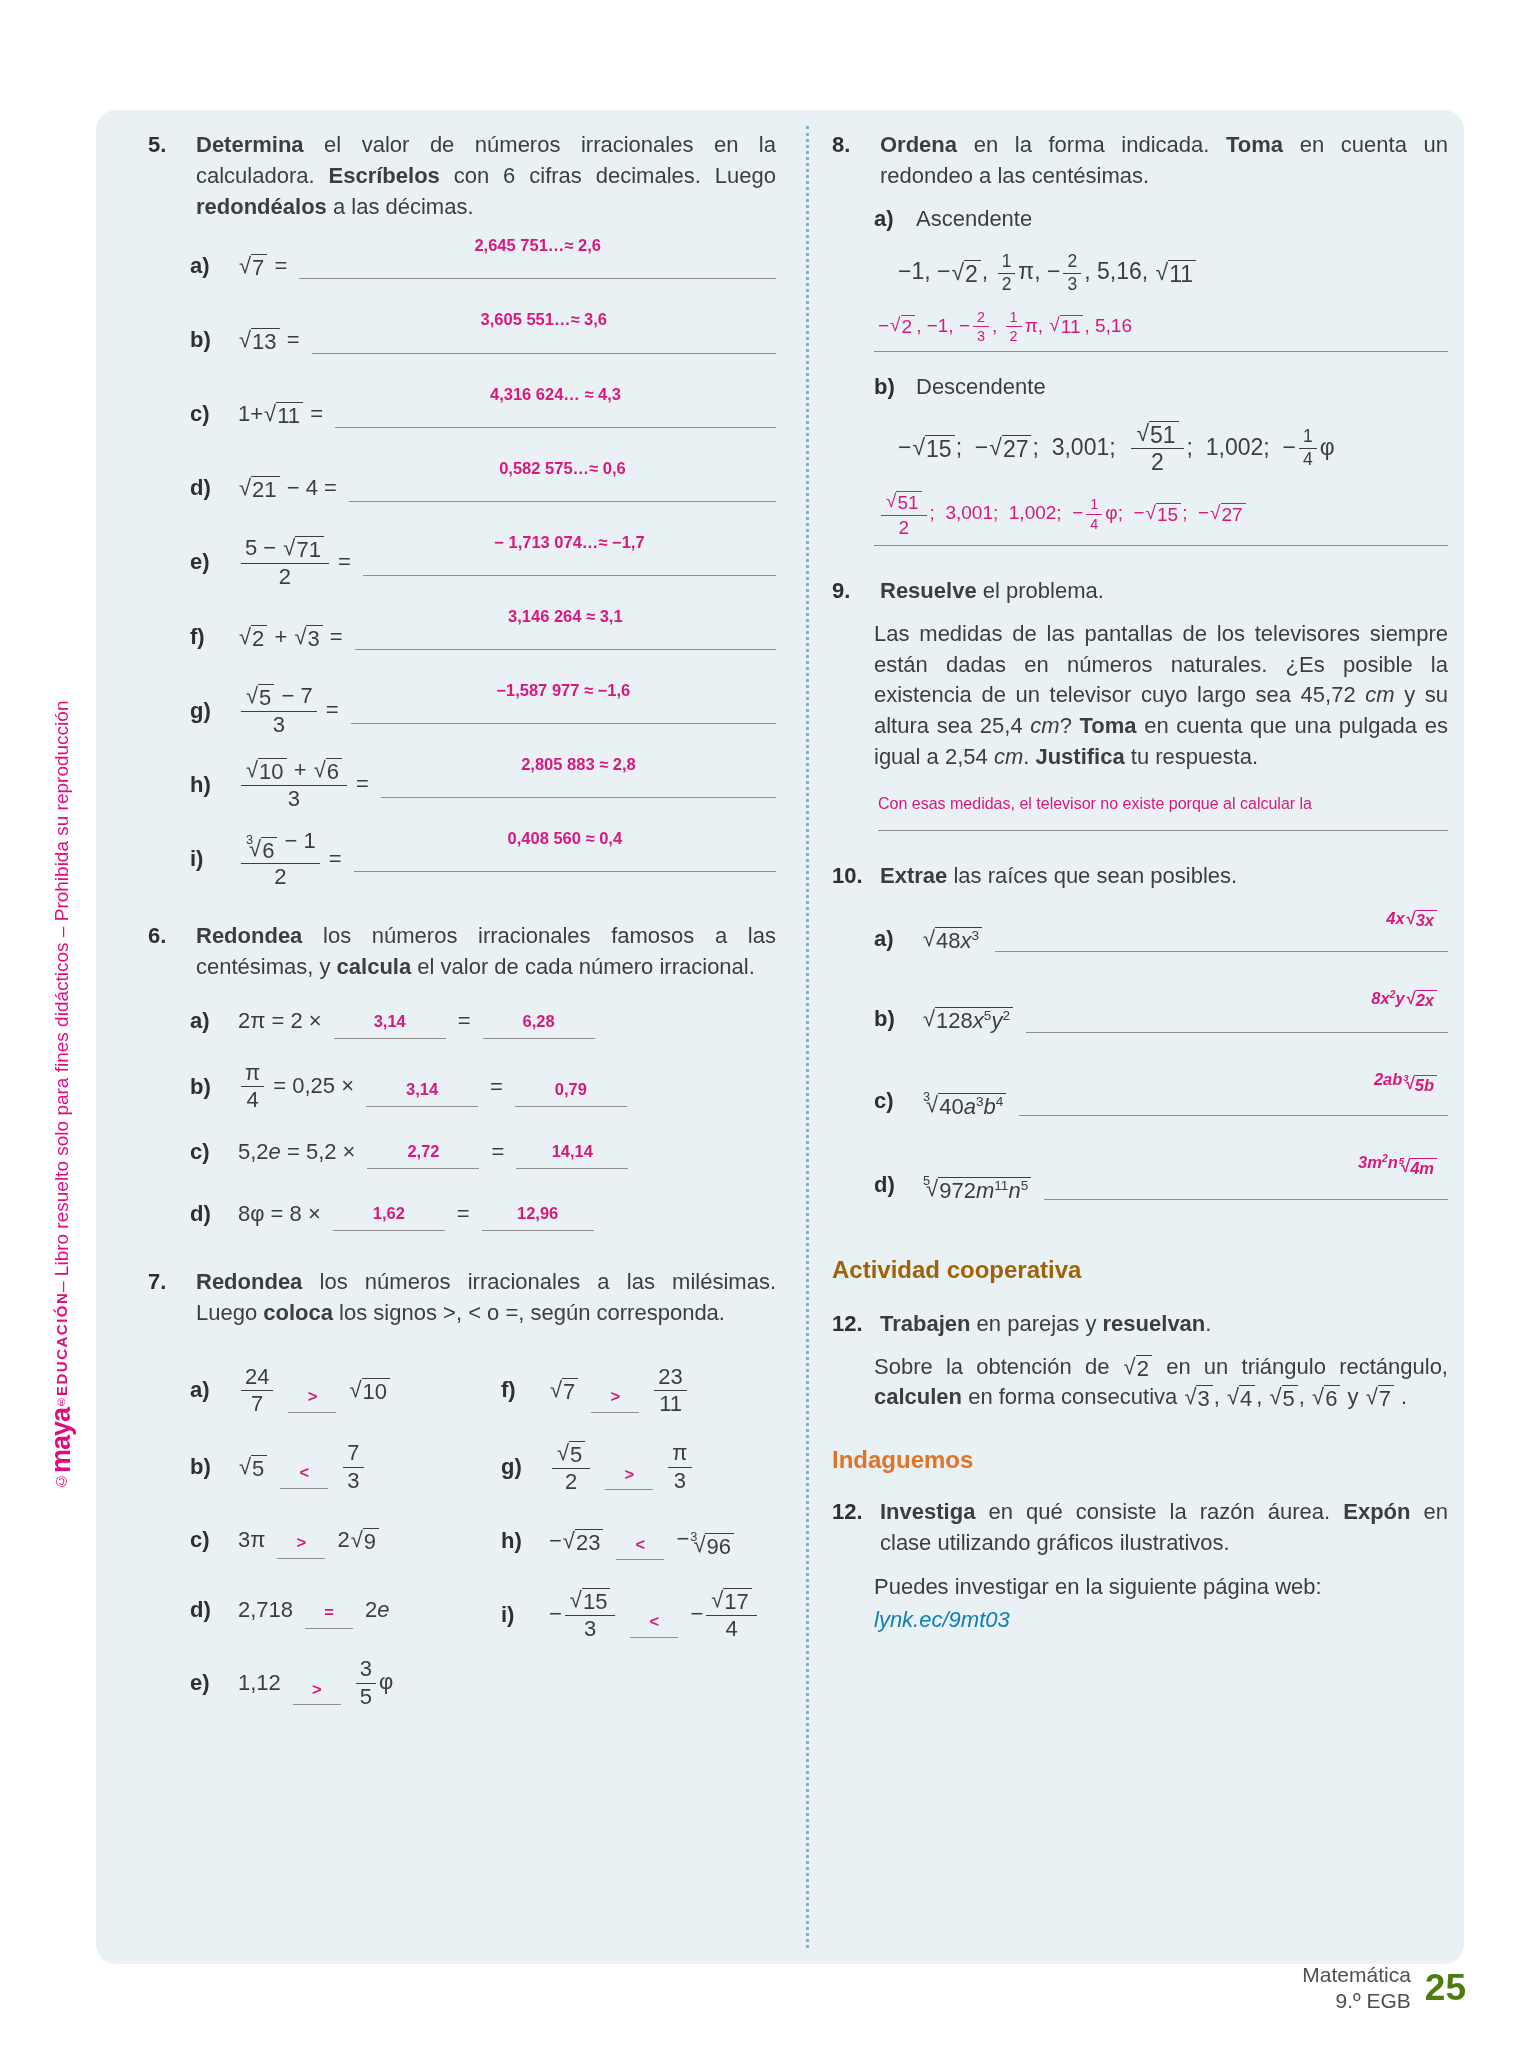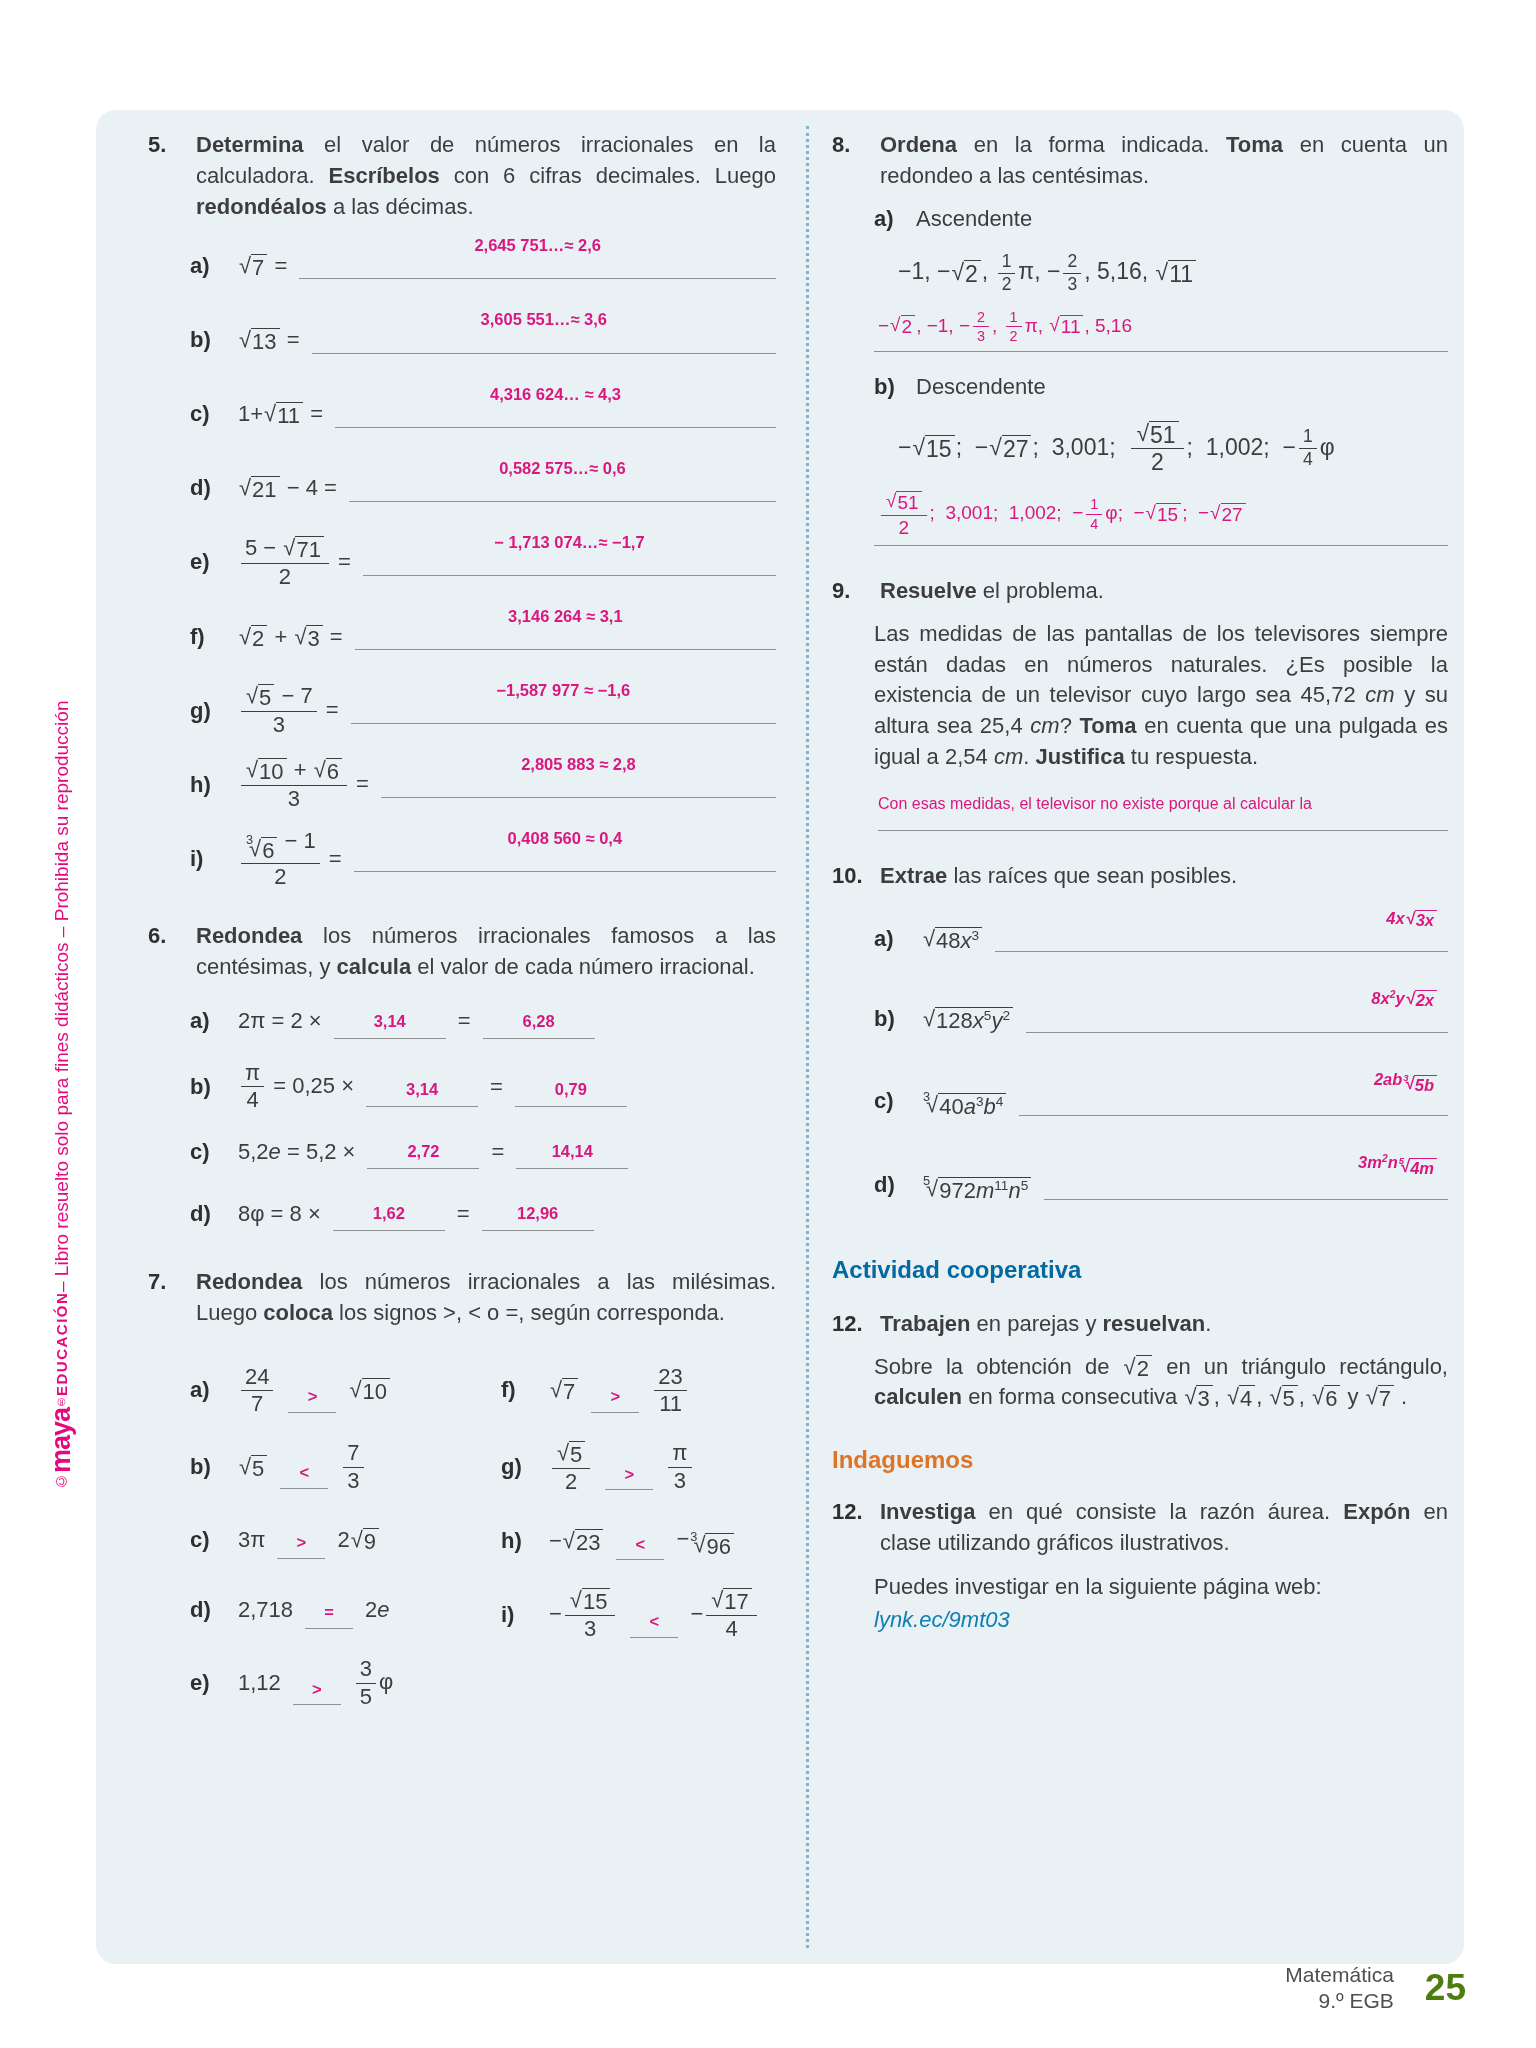--- a/index.html
+++ b/index.html
@@ -56,34 +56,34 @@
   .sub{margin:6px 0 20px 0}
   .subhead{display:flex;gap:6px;margin:10px 0 6px 42px}
   .given{margin:18px 0 12px 66px;font-size:23px}
   .ansline{margin:4px 0 8px 42px;border-bottom:1.4px solid #8f8f8f;padding:2px 0 7px 4px;color:#d8187f;font-size:19px}
 
   
   .para{margin:4px 0 0 42px;text-align:justify}
   .ansrow{margin:14px 0 0 46px;border-bottom:1.4px solid #8f8f8f;padding-bottom:12px}
   .ansrow .ans{font-weight:normal;font-size:16px;white-space:normal}
 
-  .coop{color:#0369a1;font-size:24px;margin:34px 0 22px 0}
+  .coop{color:#a16207;font-size:24px;margin:34px 0 22px 0}
   .indag{color:#e07426;font-size:24px;margin:18px 0 20px 0}
   .weblink{color:#0e7fb0;font-style:italic;text-decoration:none;display:inline-block;margin:2px 0 0 42px}
   .notep{margin:14px 0 0 42px}
 
   
   .vside{position:absolute;left:46px;top:420px;height:1070px;writing-mode:vertical-rl;transform:rotate(180deg);color:#e5097e;display:flex;align-items:center;font-size:19px}
   .vlogo{font-weight:bold;font-size:27px;letter-spacing:-1px}
   .vcopy{font-size:15px}
   .vreg{font-size:11px}
   .vbrand{font-size:15px;letter-spacing:1.5px;font-weight:bold}
 
   
-  .footer{position:absolute;right:70px;bottom:34px;display:flex;align-items:center;gap:31px}
+  .footer{position:absolute;right:70px;bottom:34px;display:flex;align-items:center;gap:14px}
   .fmeta{text-align:right;color:#4f4f4f;font-size:21px;line-height:1.25}
   .fpage{font-size:37px;font-weight:bold;color:#4d7c0f}
 </style>
 </head>
 <body>
 
 <div class="panel">
   <div class="divider"></div>
 
   <div class="col left">

